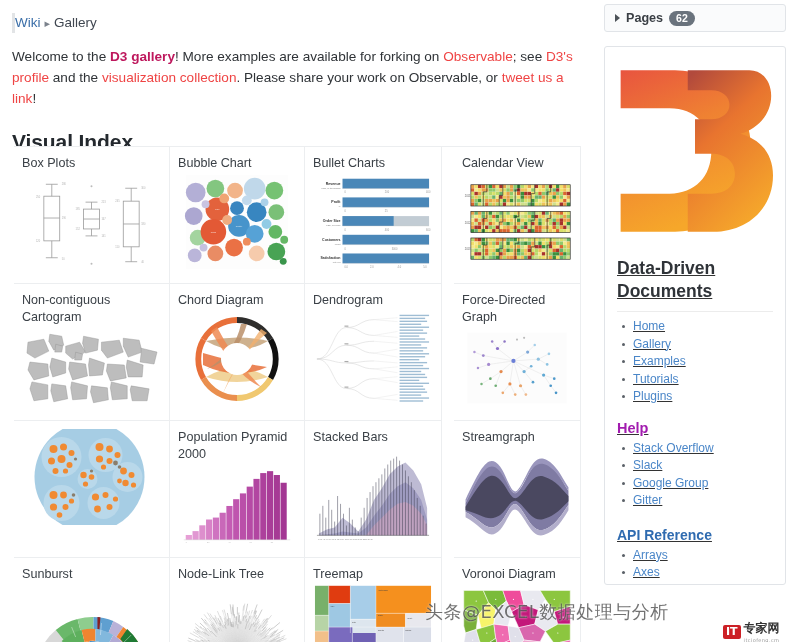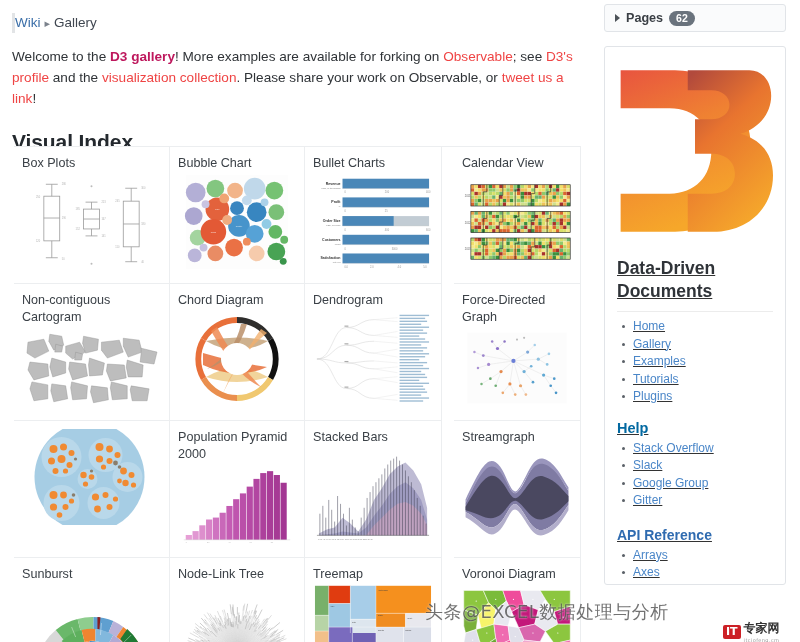--- a/index.html
+++ b/index.html
@@ -162,21 +162,21 @@
   .nav-list li::before {
     content: "";
     position: absolute;
     left: -11px; top: 7px;
     width: 3px; height: 3px;
     background: #5b6168;
     border-radius: 50%;
   }
   .nav-list li a { color: #4a86c8; text-decoration: none; }
 
-  .side-h { font-size: 14.5px; font-weight: bold; color: #0369a1; margin: 14px 0 3px 0; }
+  .side-h { font-size: 14.5px; font-weight: bold; color: #a21caf; margin: 14px 0 3px 0; }
   .side-h.api { color: #2f6bb0; font-size: 14px; margin-top: 17px; }
 
   
   .wm-text {
     position: absolute;
     left: 425px; top: 600px;
     font-size: 18px;
     font-family: "DejaVu Sans", sans-serif;
     color: rgba(60,60,60,0.72);
     letter-spacing: 0.5px;

